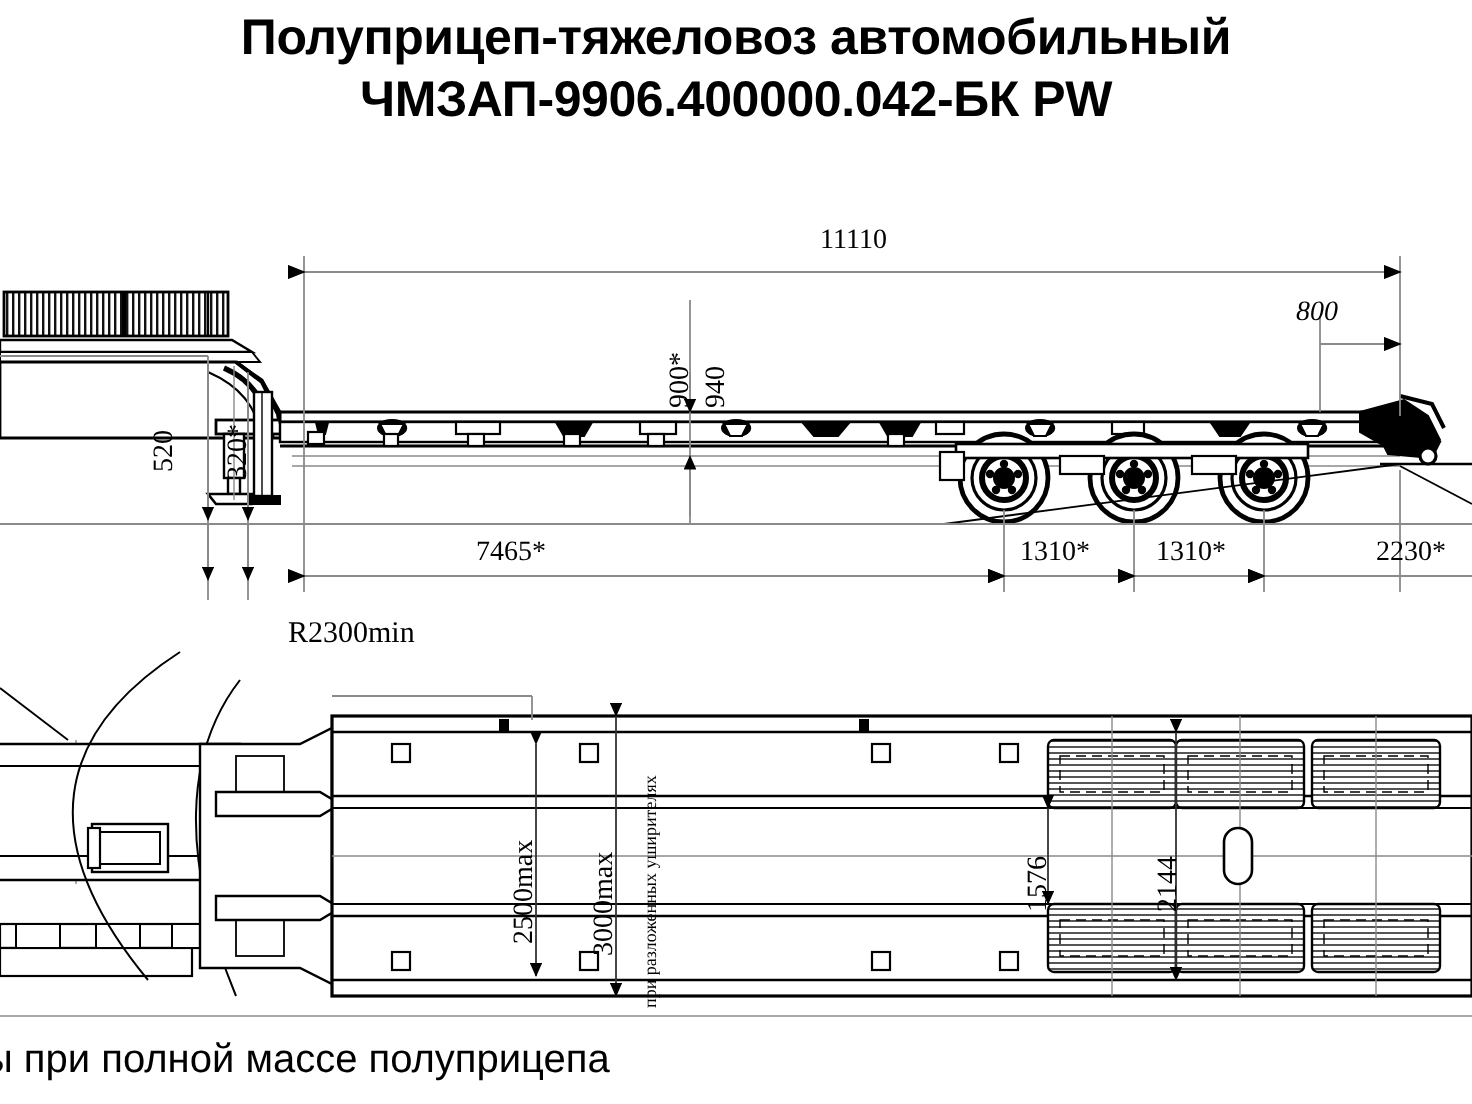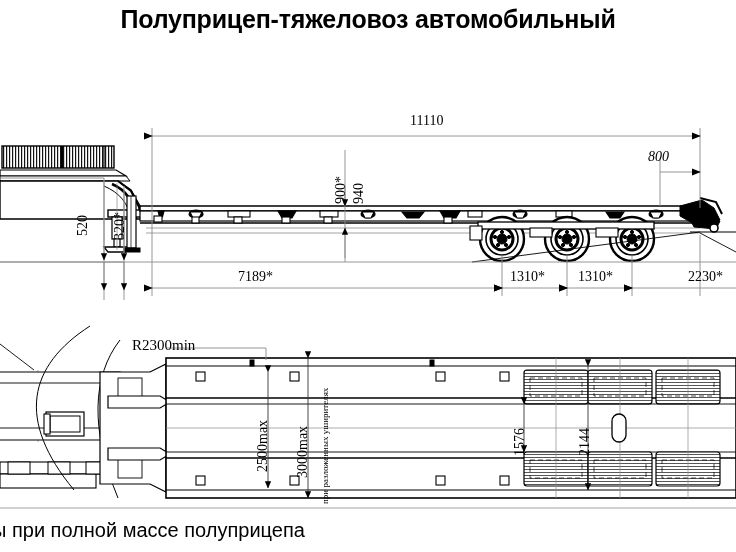--- a/index.html
+++ b/index.html
@@ -22,20 +22,21 @@
            font-family:"Liberation Sans", sans-serif;font-size:20px;font-weight:400;
            white-space:nowrap;}
 </style>
 </head>
 <body>
 
 <div class="page">
 
   <div class="title">
     <span>Полуприцеп-тяжеловоз автомобильный</span>
+    <span>ЧМЗАП-9906.400000.042-БК PW</span>
   </div>
 
   <svg class="svg-layer" viewBox="0 0 736 552">
     <defs>
       <pattern id="hatch" width="3" height="3" patternUnits="userSpaceOnUse" patternTransform="rotate(0)">
         <rect width="1.2" height="3" fill="#111"></rect>
       </pattern>
       <pattern id="tread" width="4" height="3" patternUnits="userSpaceOnUse">
         <rect width="4" height="3" fill="#fff"></rect>
         <rect width="4" height="0.9" y="1.05" fill="#444"></rect>
@@ -323,31 +324,31 @@
         <line x1="268" y1="372" x2="268" y2="488" marker-start="url(#ahs)" marker-end="url(#ahs)" stroke="#333"></line>
         <line x1="308" y1="358" x2="308" y2="498" marker-start="url(#ahs)" marker-end="url(#ahs)" stroke="#333"></line>
         <line x1="524" y1="404" x2="524" y2="452" marker-start="url(#ahs)" marker-end="url(#ahs)" stroke="#333"></line>
         <line x1="588" y1="366" x2="588" y2="490" marker-start="url(#ahs)" marker-end="url(#ahs)" stroke="#333"></line>
       </g>
     </g>
   </svg>
 
   <div class="dimtxt" style="left:410px;top:114px;font-family:Liberation Serif, serif;">11110</div>
   <div class="dimtxt" style="left:648px;top:150px;font-style:italic;">800</div>
-  <div class="dimtxt" style="left:238px;top:270px;">7189*</div>
+  <div class="dimtxt" style="left:238px;top:270px;">7465*</div>
   <div class="dimtxt" style="left:510px;top:270px;">1310*</div>
   <div class="dimtxt" style="left:578px;top:270px;">1310*</div>
   <div class="dimtxt" style="left:688px;top:270px;">2230*</div>
 
   <div class="dimtxt v" style="left:76px;top:236px;">520</div>
   <div class="dimtxt v" style="left:113px;top:240px;">320*</div>
   <div class="dimtxt v" style="left:334px;top:204px;">900*</div>
   <div class="dimtxt v" style="left:352px;top:204px;">940</div>
 
-  <div class="dimtxt" style="left:132px;top:310px;font-size:15px;margin-top:28px;">R2300min</div>
+  <div class="dimtxt" style="left:144px;top:310px;font-size:15px;">R2300min</div>
   <div class="dimtxt v" style="left:256px;top:472px;">2500max</div>
   <div class="dimtxt v" style="left:296px;top:478px;">3000max</div>
   <div class="dimtxt v" style="left:318px;top:504px;font-size:9px;">при разложенных уширителях</div>
   <div class="dimtxt v" style="left:513px;top:456px;">1576</div>
   <div class="dimtxt v" style="left:578px;top:456px;">2144</div>
 
   <div class="caption">ы при полной массе полуприцепа</div>
 
 </div>
 

